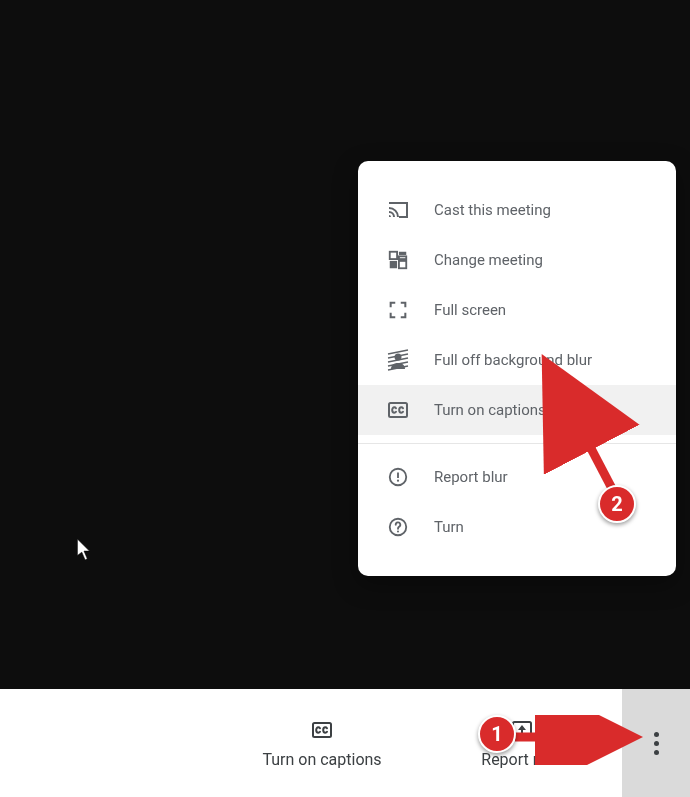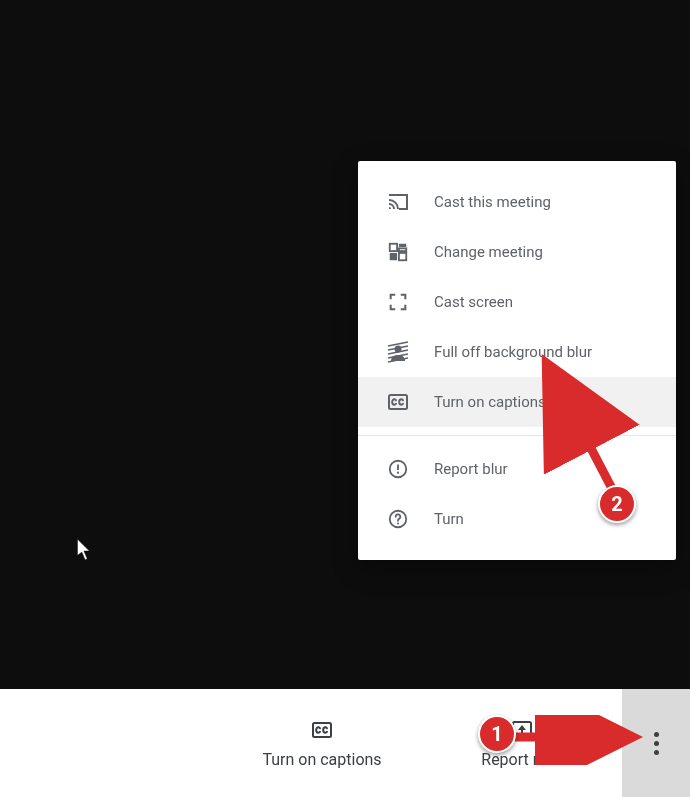--- a/index.html
+++ b/index.html
@@ -78,23 +78,23 @@
     border-radius: 50%;
   }
 
   
   .menu {
     position: absolute;
     left: 358px;
     top: 161px;
     width: 318px;
     background: #ffffff;
-    border-radius: 2px;
+    border-radius: 10px;
     box-shadow: 0 8px 24px rgba(0,0,0,0.35);
-    padding: 16px 0;
+    padding: 24px 0;
     box-sizing: border-box;
   }
   .menu-item {
     display: flex;
     align-items: center;
     height: 50px;
     padding: 0 20px 0 28px;
     gap: 24px;
     color: #5f6368;
     font-size: 15px;
@@ -202,21 +202,21 @@
       </span>
       <span>Change meeting</span>
     </div>
 
     <div class="menu-item">
       <span class="mico">
         <svg viewBox="0 0 24 24" width="22" height="22">
           <path d="M4 9 V4 H9 M15 4 H20 V9 M20 15 V20 H15 M9 20 H4 V15" fill="none" stroke="#5f6368" stroke-width="2.2"></path>
         </svg>
       </span>
-      <span>Cast screen</span>
+      <span>Full screen</span>
     </div>
 
     <div class="menu-item">
       <span class="mico">
         <svg viewBox="0 0 24 24" width="24" height="24">
           <path d="M2 6 L22 2 M2 10 L22 6 M2 14 L22 10 M2 18 L22 14 M2 22 L22 18" stroke="#5f6368" stroke-width="1.4"></path>
           <circle cx="12" cy="9" r="3.5" fill="#5f6368"></circle>
           <path d="M5 21 c0-4 3-6 7-6 s7 2 7 6 Z" fill="#5f6368"></path>
         </svg>
       </span>

